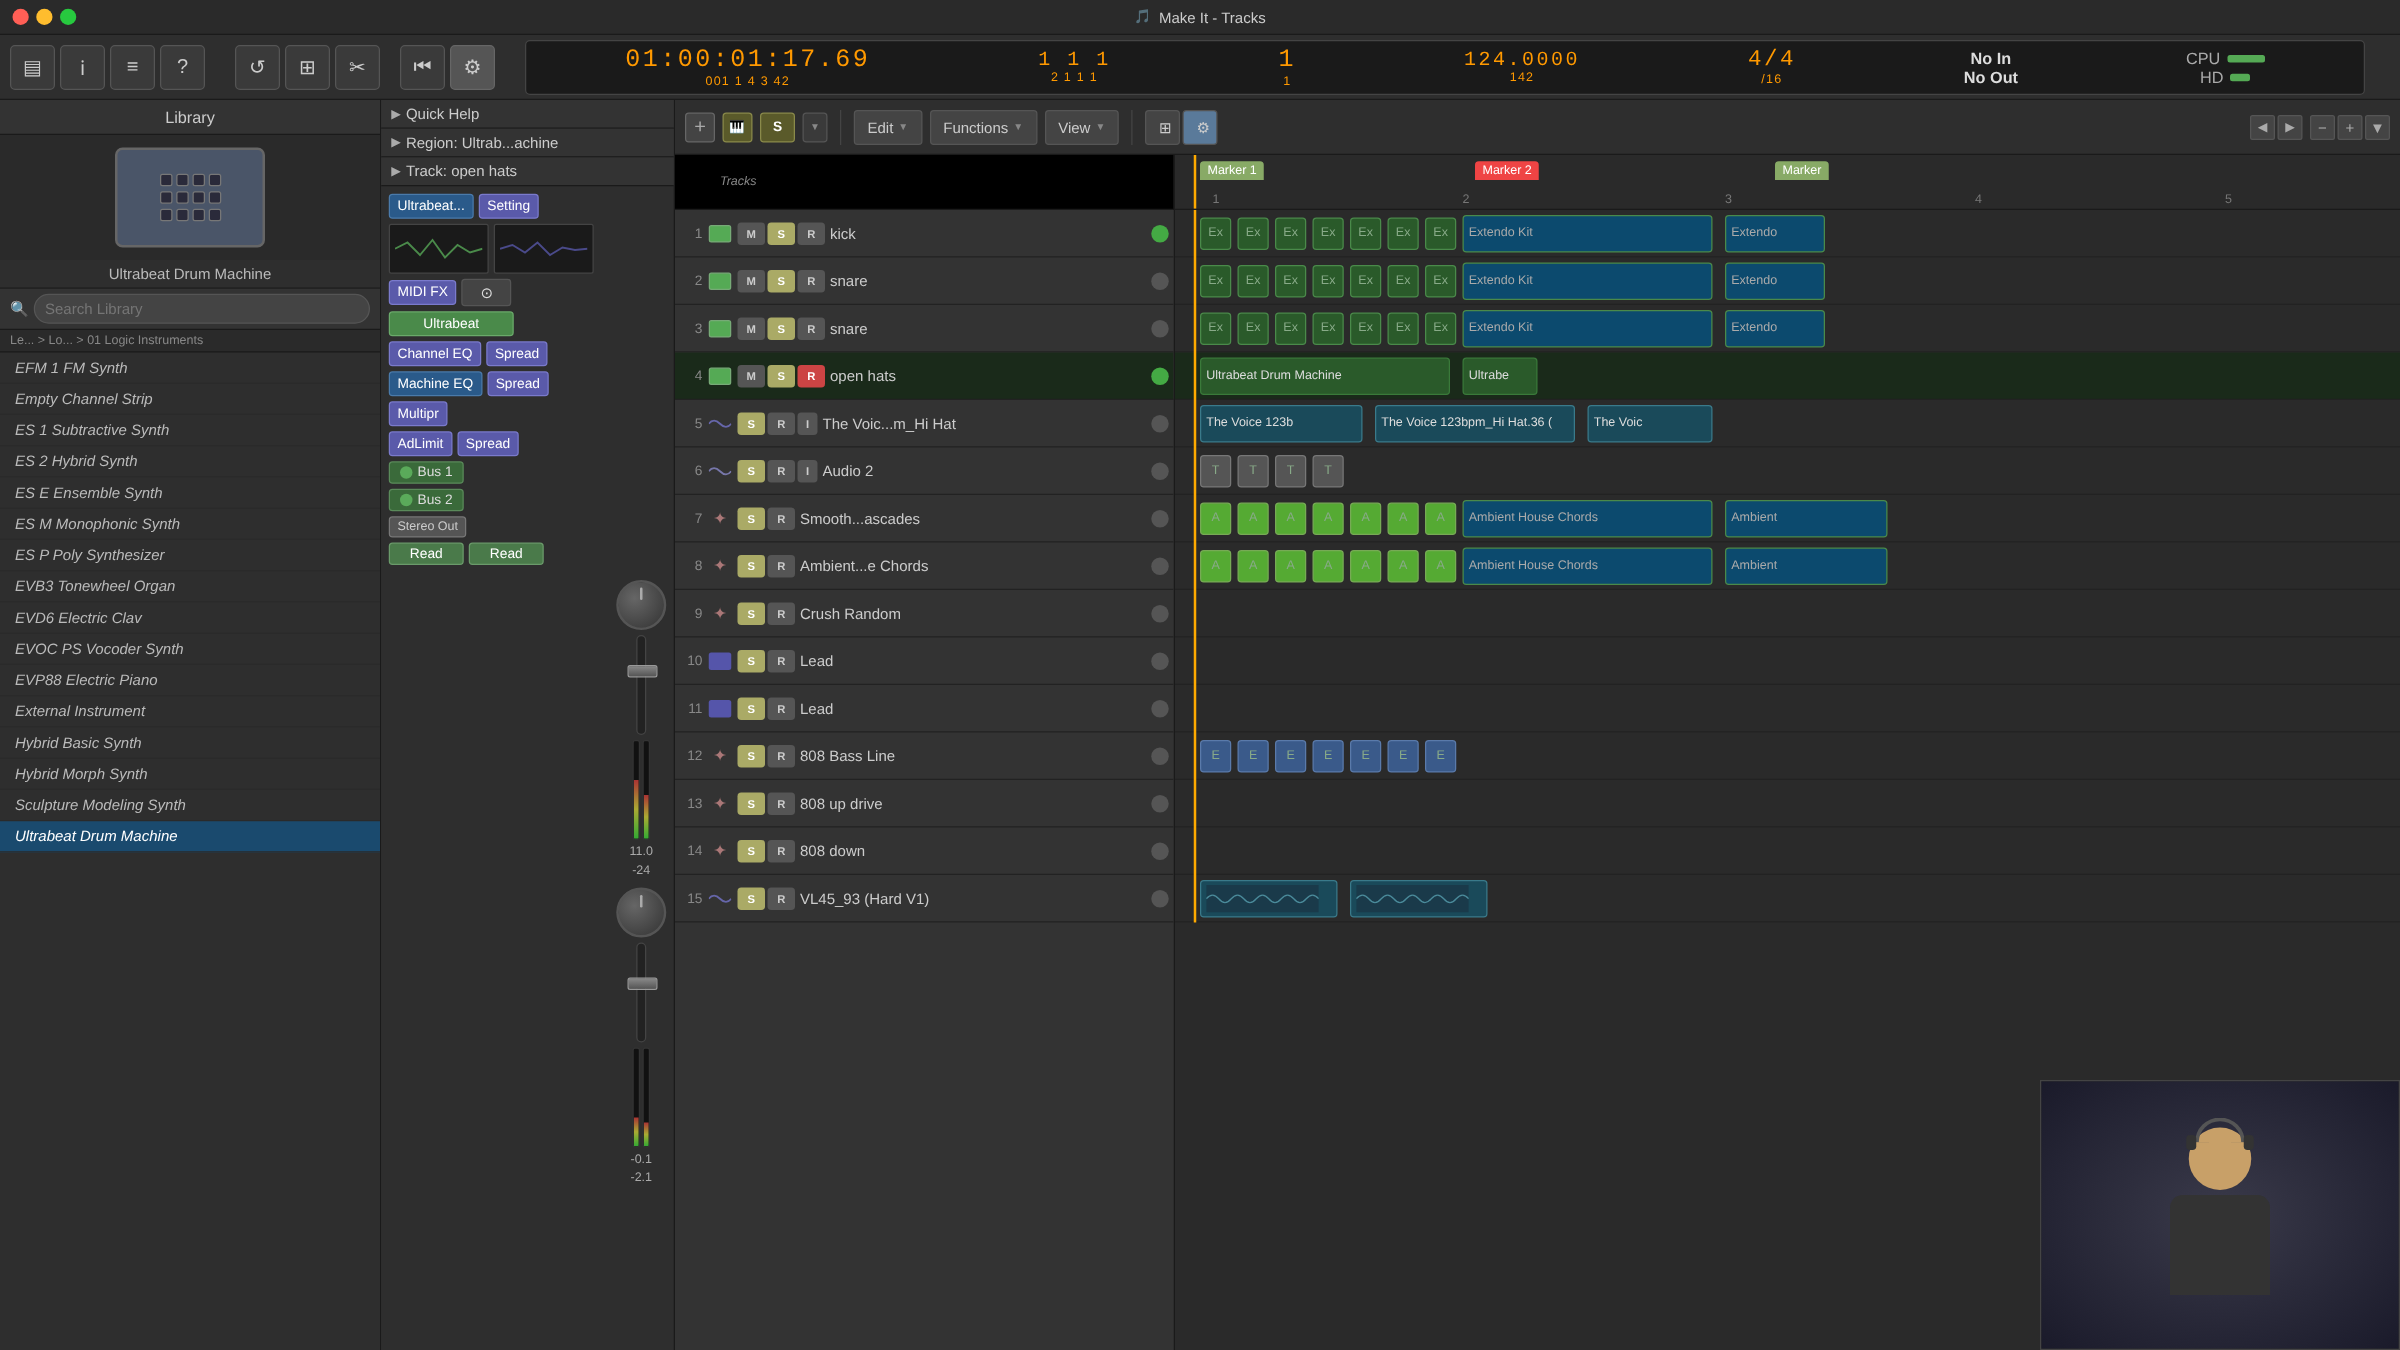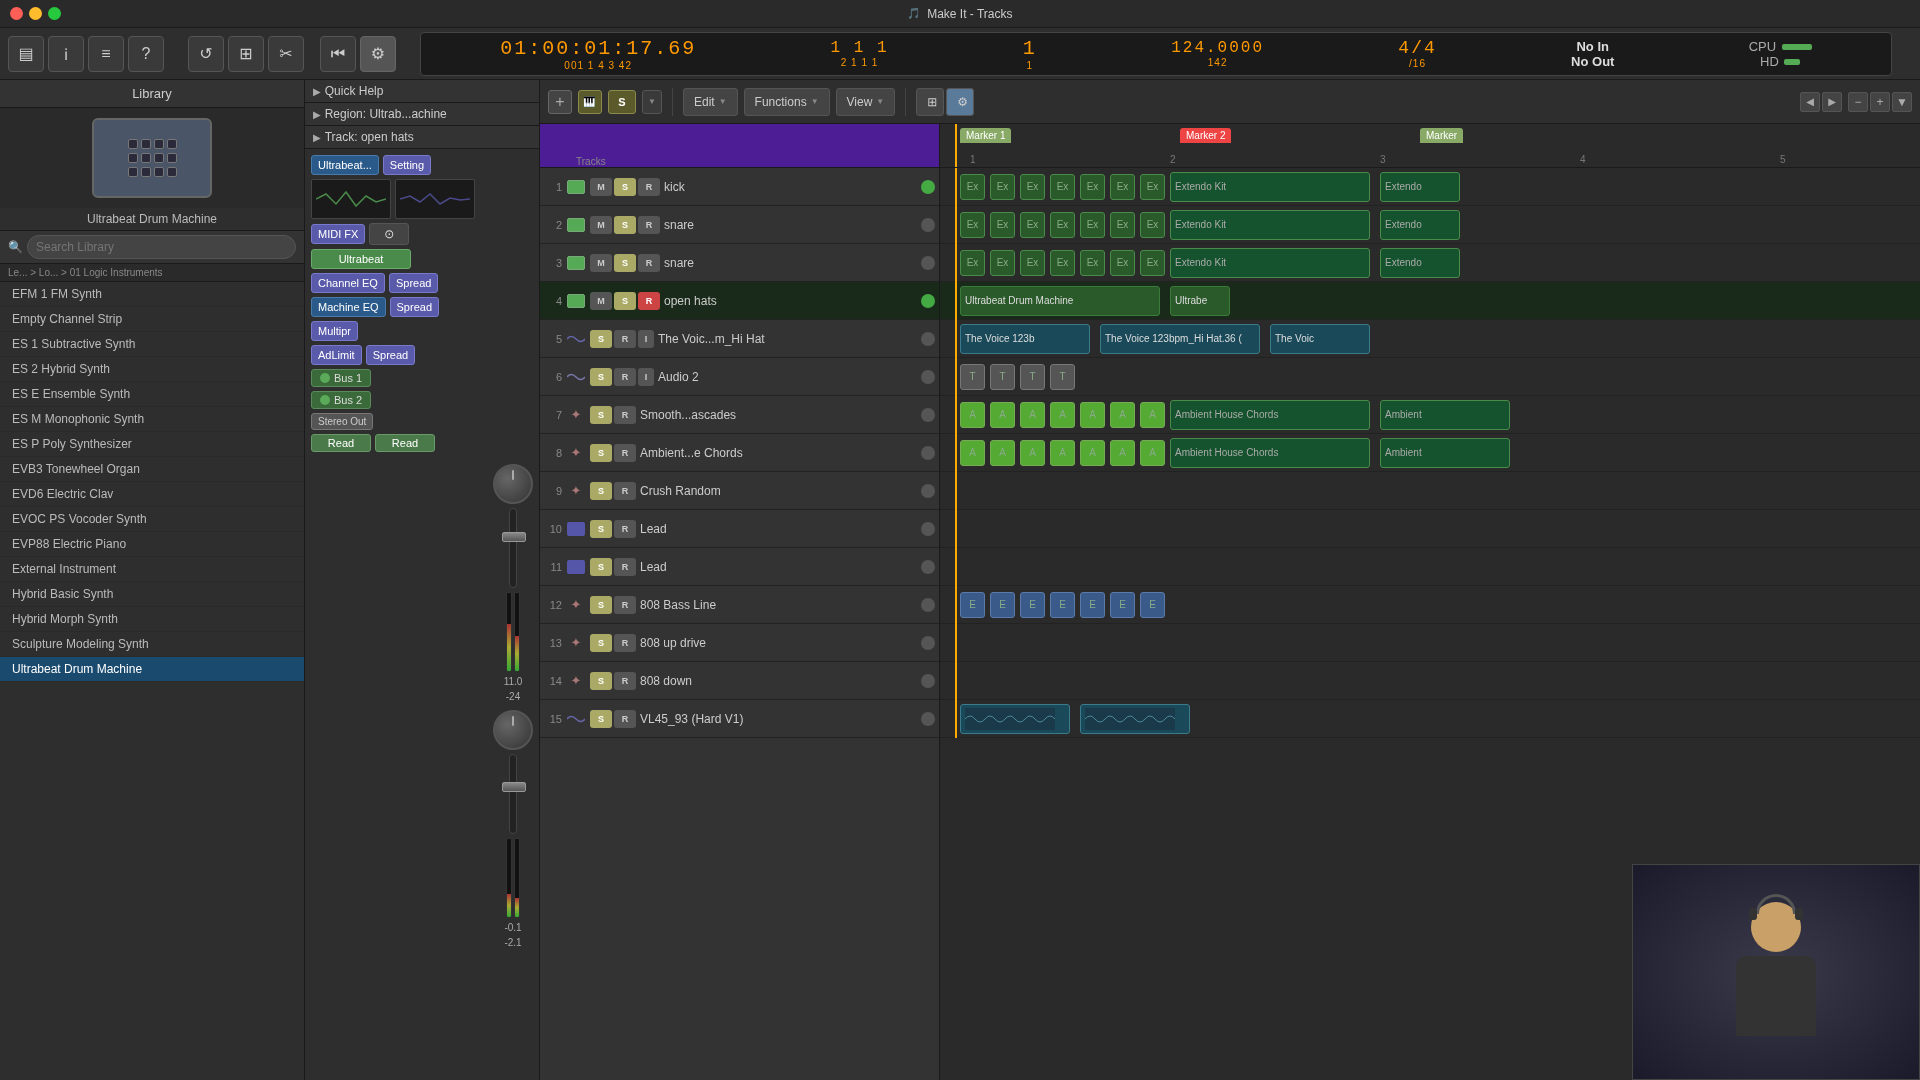--- a/index.html
+++ b/index.html
@@ -207,20 +207,21 @@
     #breadcrumb {
       font-size: 10px;
       color: #888;
       padding: 3px 8px;
       background: #2a2a2a;
       border-bottom: 1px solid #1a1a1a;
     }
     #library-list {
       flex: 1;
       overflow-y: auto;
+      font-style: italic;
     }
     .lib-item {
       padding: 5px 12px;
       font-size: 12px;
       color: #bbb;
       cursor: pointer;
       border-bottom: 1px solid #2a2a2a;
     }
     .lib-item.active { background: #1a4a6e; color: #fff; }
 
@@ -550,21 +551,21 @@
       height: 30px;
       border-radius: 3px;
       display: flex;
       align-items: center;
       padding: 0 4px;
       font-size: 10px;
       overflow: hidden;
       white-space: nowrap;
       cursor: pointer;
     }
-    .rb-green { background: #14532d; border: 1px solid #4a8a4a; color: #aaa; }
+    .rb-green { background: #0c4a6e; border: 1px solid #4a8a4a; color: #aaa; }
     .rb-drum { background: #2a5a2a; border: 1px solid #3a7a3a; }
     .rb-teal { background: #1a4a5a; border: 1px solid #3a7a8a; color: #ddd; }
 
     .rb-ex {
       position: absolute;
       width: 25px; height: 26px;
       background: #2a5a2a;
       border: 1px solid #4a8a4a;
       border-radius: 3px;
       display: flex;
@@ -637,26 +638,27 @@
     .peak-meter {
       display: flex;
       gap: 2px;
       align-items: flex-end;
       height: 80px;
     }
 
     
     .track-header-row {
       height: 44px;
-      background: #4c1d95;
+      background: #000000;
       border-bottom: 1px solid #1a1a1a;
       display: flex;
-      align-items: flex-end;
+      align-items: center;
       padding: 0 8px;
       gap: 6px;
+      font-style: italic;
     }
 
     .add-track-btn {
       width: 24px; height: 24px;
       background: #444;
       border: 1px solid #666;
       border-radius: 3px;
       display: flex;
       align-items: center;
       justify-content: center;

